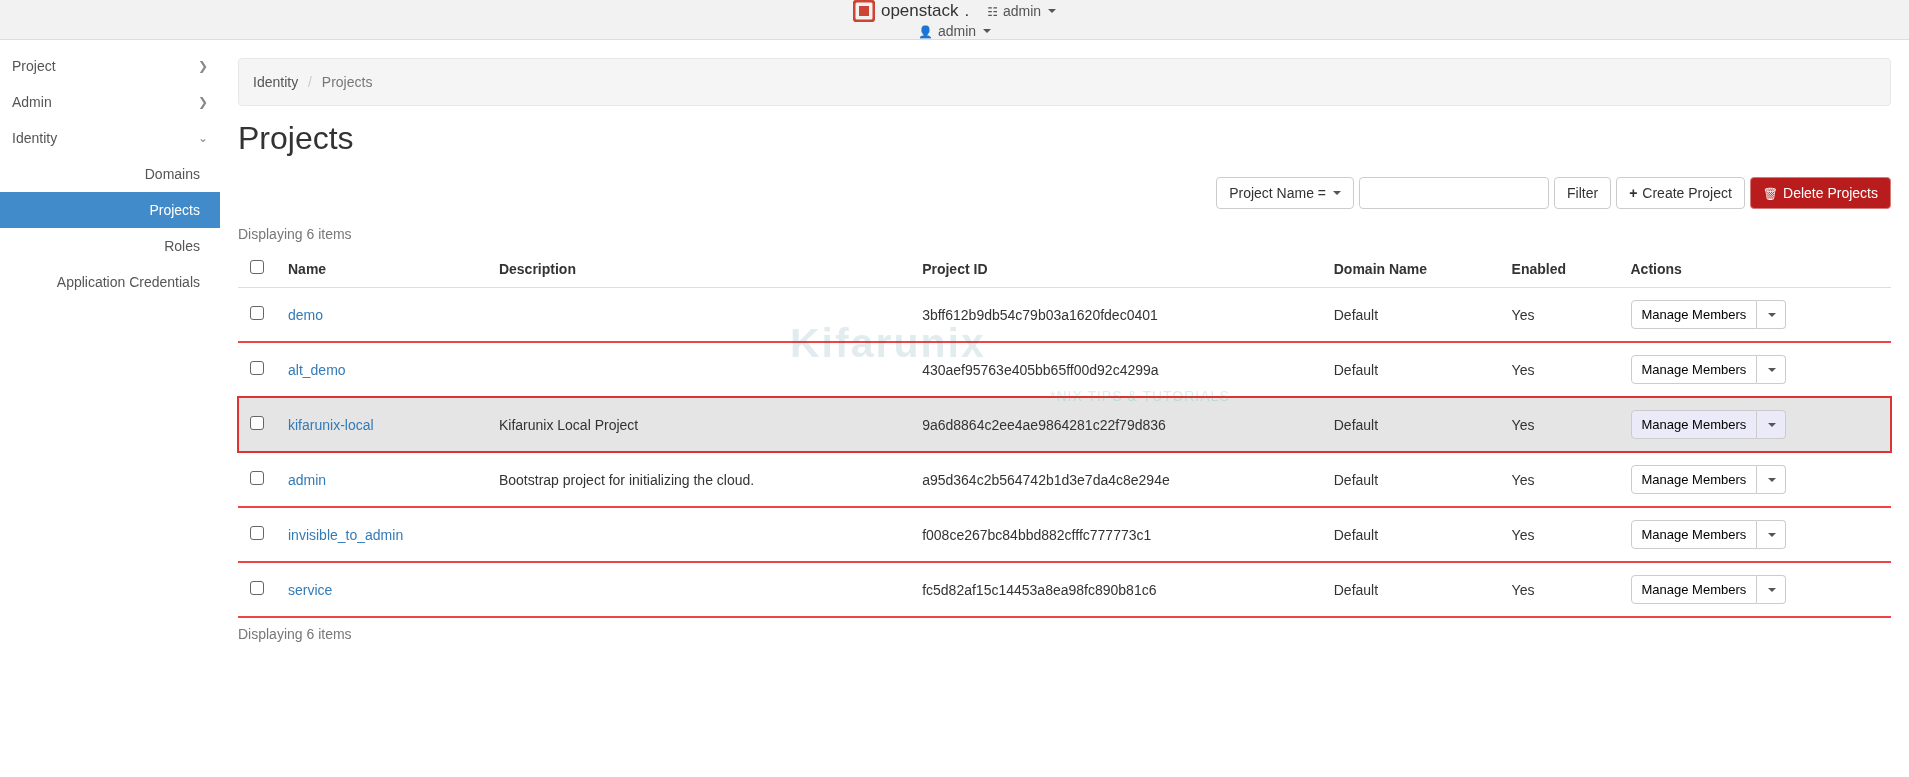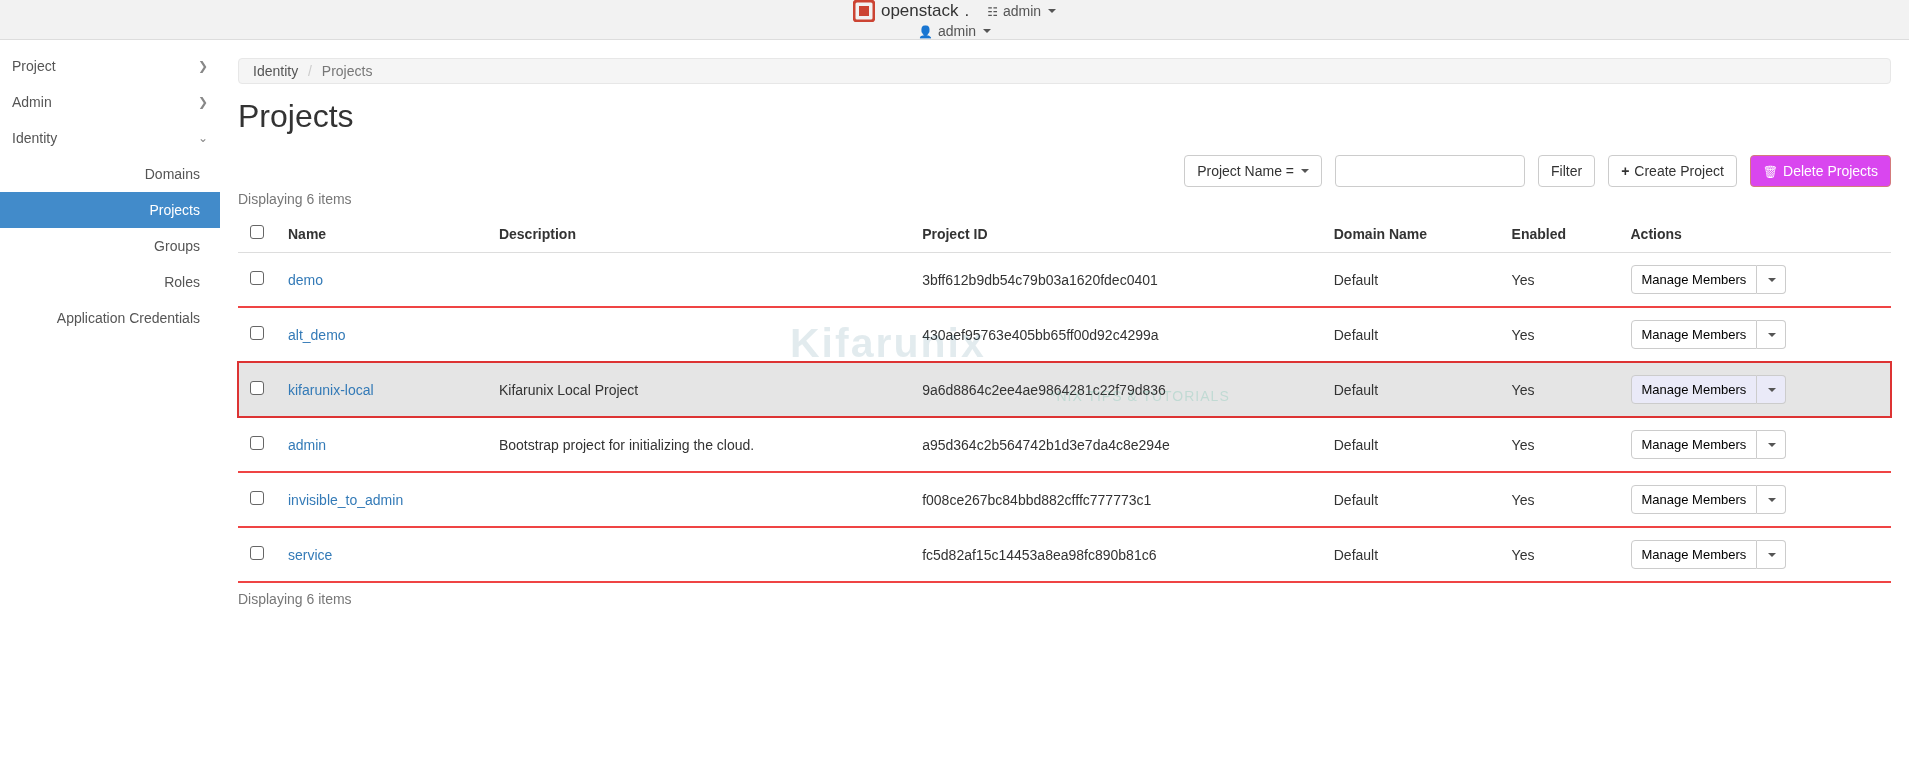--- a/index.html
+++ b/index.html
@@ -12,27 +12,27 @@
 .caret-down { display: inline-block; width: 0; height: 0; border-left: 4px solid transparent; border-right: 4px solid transparent; border-top: 4px solid #555; margin-left: 2px; }
 .layout { display: flex; }
 .sidebar { width: 220px; flex-shrink: 0; padding-top: 8px; }
 .nav-item { display: flex; align-items: center; justify-content: space-between; padding: 10px 12px; color: #555; cursor: pointer; }
 .nav-item.active { color: #555; }
 .chev { font-size: 12px; color: #888; }
 .subnav { display: flex; flex-direction: column; }
 .subnav-item { text-align: right; padding: 10px 20px; color: #555; cursor: pointer; }
 .subnav-item.active { background: #428bca; color: #fff; }
 .main { flex: 1; padding: 0 18px 18px 18px; }
-.breadcrumb { background: #f5f5f5; border: 1px solid #e7e7e7; border-radius: 4px; padding: 4px 14px; margin-top: 18px; color: #777; }
+.breadcrumb { background: #f5f5f5; border: 1px solid #e7e7e7; border-radius: 4px; padding: 15px 14px; margin-top: 18px; color: #777; }
 .breadcrumb .sep { margin: 0 6px; color: #ccc; }
 .breadcrumb .crumb-main { color: #555; }
 h1.page-title { font-size: 32px; font-weight: 400; margin: 14px 0 20px; color: #333; }
-.toolbar { display: flex; justify-content: flex-end; gap: 13px; margin-bottom: 4px; }
+.toolbar { display: flex; justify-content: flex-end; gap: 5px; margin-bottom: 17px; }
 .btn { border: 1px solid #ccc; background: #fff; color: #333; border-radius: 4px; padding: 7px 12px; font-size: 14px; cursor: pointer; display: inline-flex; align-items: center; gap: 5px; }
-.btn-danger { background: #d946ef; color: #fff; border: 1px solid #d37b7b; }
+.btn-danger { background: #b91c1c; color: #fff; border: 1px solid #d37b7b; }
 .filter-input { border: 1px solid #ccc; border-radius: 4px; padding: 7px 10px; width: 190px; font-size: 14px; }
 .count { color: #777; font-size: 14px; margin: 4px 0 8px; }
 table.datatable { width: 100%; border-collapse: collapse; }
 table.datatable th { text-align: left; font-weight: 700; padding: 10px 12px; border-bottom: 1px solid #ddd; color: #333; }
 table.datatable td { padding: 12px; border-bottom: 2px solid #ef4444; vertical-align: middle; }
 table.datatable tbody tr.highlight { background: #e5e5e5; outline: 2px solid #d33; outline-offset: -1px; }
 .link { color: #337ab7; text-decoration: none; cursor: pointer; }
 .checkbox-cell { width: 36px; }
 .chk { width: 14px; height: 14px; border: 1.5px solid #666; border-radius: 3px; display: inline-block; background: #fff; cursor: pointer; }
 .action-btn-group { display: inline-flex; }
@@ -87,21 +87,20 @@
       <span>Admin</span>
       <span class="chev">❯</span>
     </div>
     <div class="nav-item active">
       <span>Identity</span>
       <span class="chev">⌄</span>
     </div>
     <div class="subnav">
       <div class="subnav-item">Domains</div>
       <div class="subnav-item active">Projects</div>
-      <div class="subnav-item">Groups</div>
       <div class="subnav-item">Roles</div>
       <div class="subnav-item">Application Credentials</div>
     </div>
   </div>
 
   <div class="main">
     <div class="watermark">Kifarunix</div>
     <div class="watermark-sub">*NIX TIPS &amp; TUTORIALS</div>
 
     <div class="breadcrumb">

